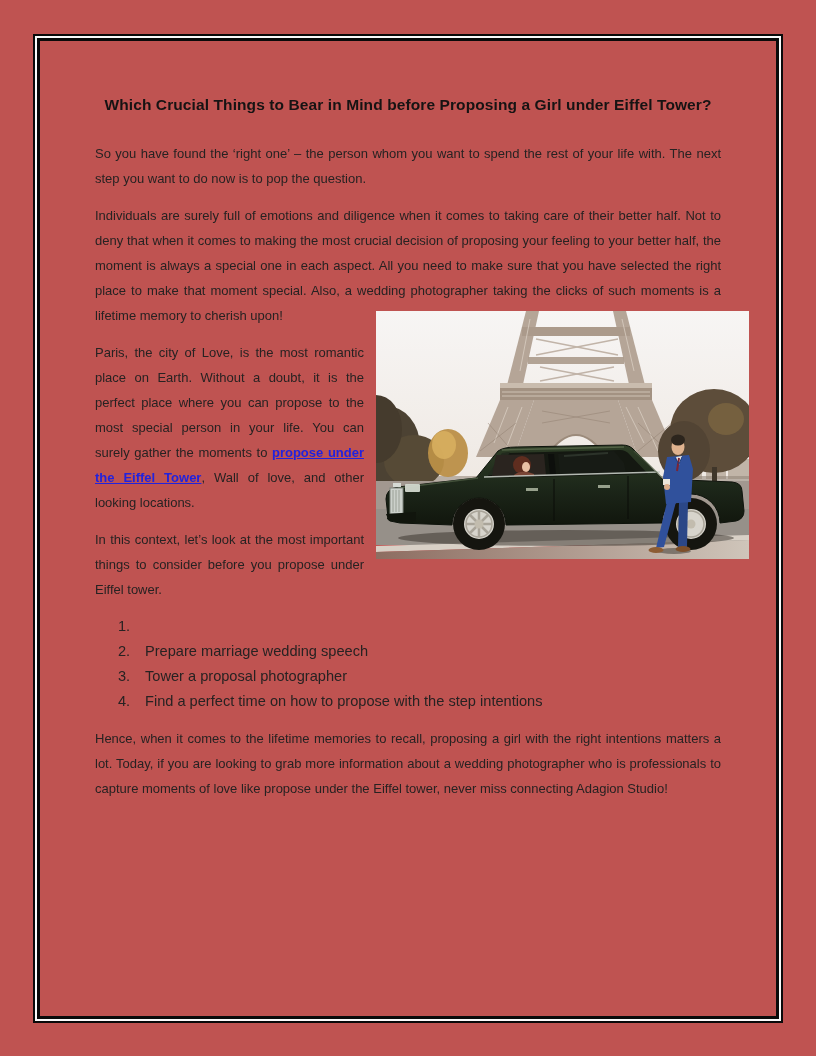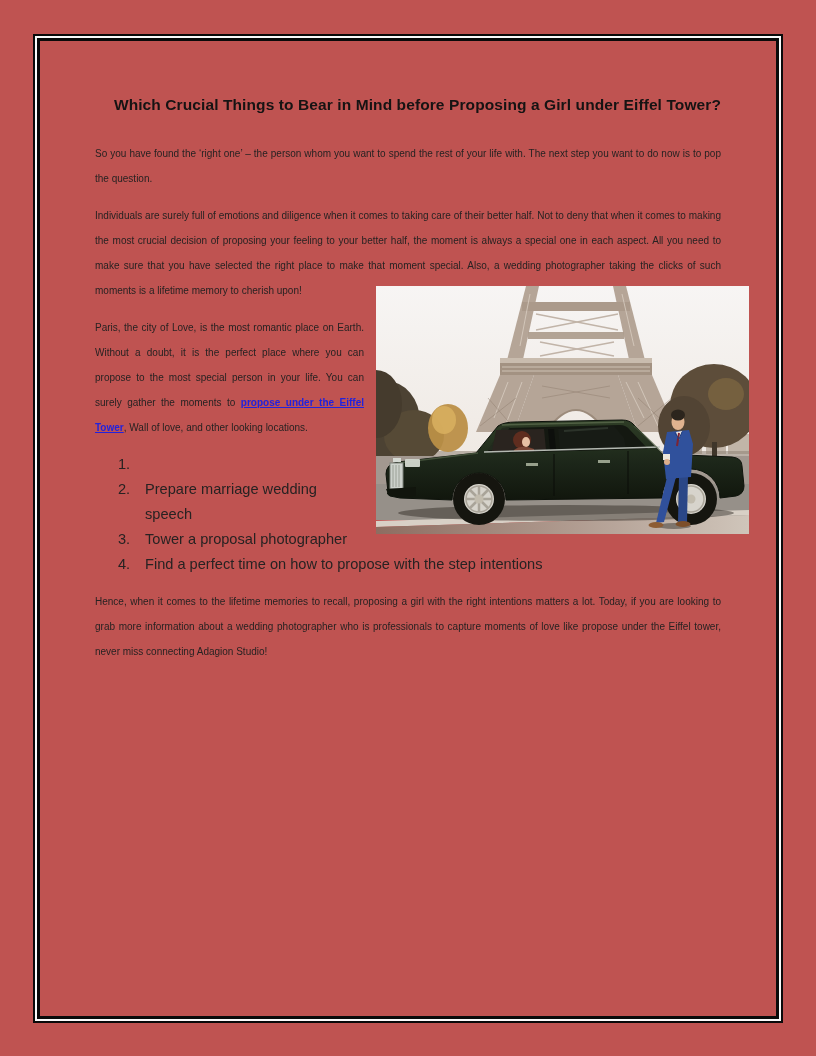--- a/index.html
+++ b/index.html
@@ -21,27 +21,27 @@
   .content {
     position: absolute;
     inset: 0;
     padding: 44px 55px 0 55px;
     box-sizing: border-box;
   }
   h1.doc-title {
     font-size: 15.5px;
     font-weight: bold;
     line-height: 40px;
-    text-align: right;
+    text-align: center;
     color: #161313;
     margin: 0 0 16px 0;
     letter-spacing: 0.1px;
   }
   p.body-par {
-    font-size: 10px;
+    font-size: 13px;
     line-height: 25px;
     color: #272222;
     text-align: justify;
     margin: 0 0 12px 0;
   }
   .photo-float {
     float: right;
     width: 373px;
     height: 248px;
     margin: -29px -28px 4px 12px;
@@ -224,20 +224,21 @@
             <rect x="287" y="168" width="7" height="6" fill="#ece6da"></rect>
             <circle cx="291" cy="176" r="3" fill="#dcae8a"></circle>
             <ellipse cx="302" cy="136" rx="6.5" ry="8" fill="#e0b38f"></ellipse>
             <ellipse cx="302" cy="129" rx="7" ry="5.5" fill="#2c251d"></ellipse>
           </g>
         </svg>
       </span>
       <span>Paris, the city of Love, is the most romantic place on Earth. Without a doubt, it is the perfect place where you can propose to the most special person in your life. You can surely gather the moments to </span><a class="eiffel-link" href="#">propose under the Eiffel Tower</a><span>, Wall of love, and other looking locations.</span>
     </p>
 
+    <p class="body-par">In this context, let’s look at the most important things to consider before you propose under Eiffel tower.</p>
 
     <ol class="points-list">
       <li>
         <span class="li-num">1.</span>
       </li>
       <li>
         <span class="li-num">2.</span>
         <span>Prepare marriage wedding speech</span>
       </li>
       <li>

